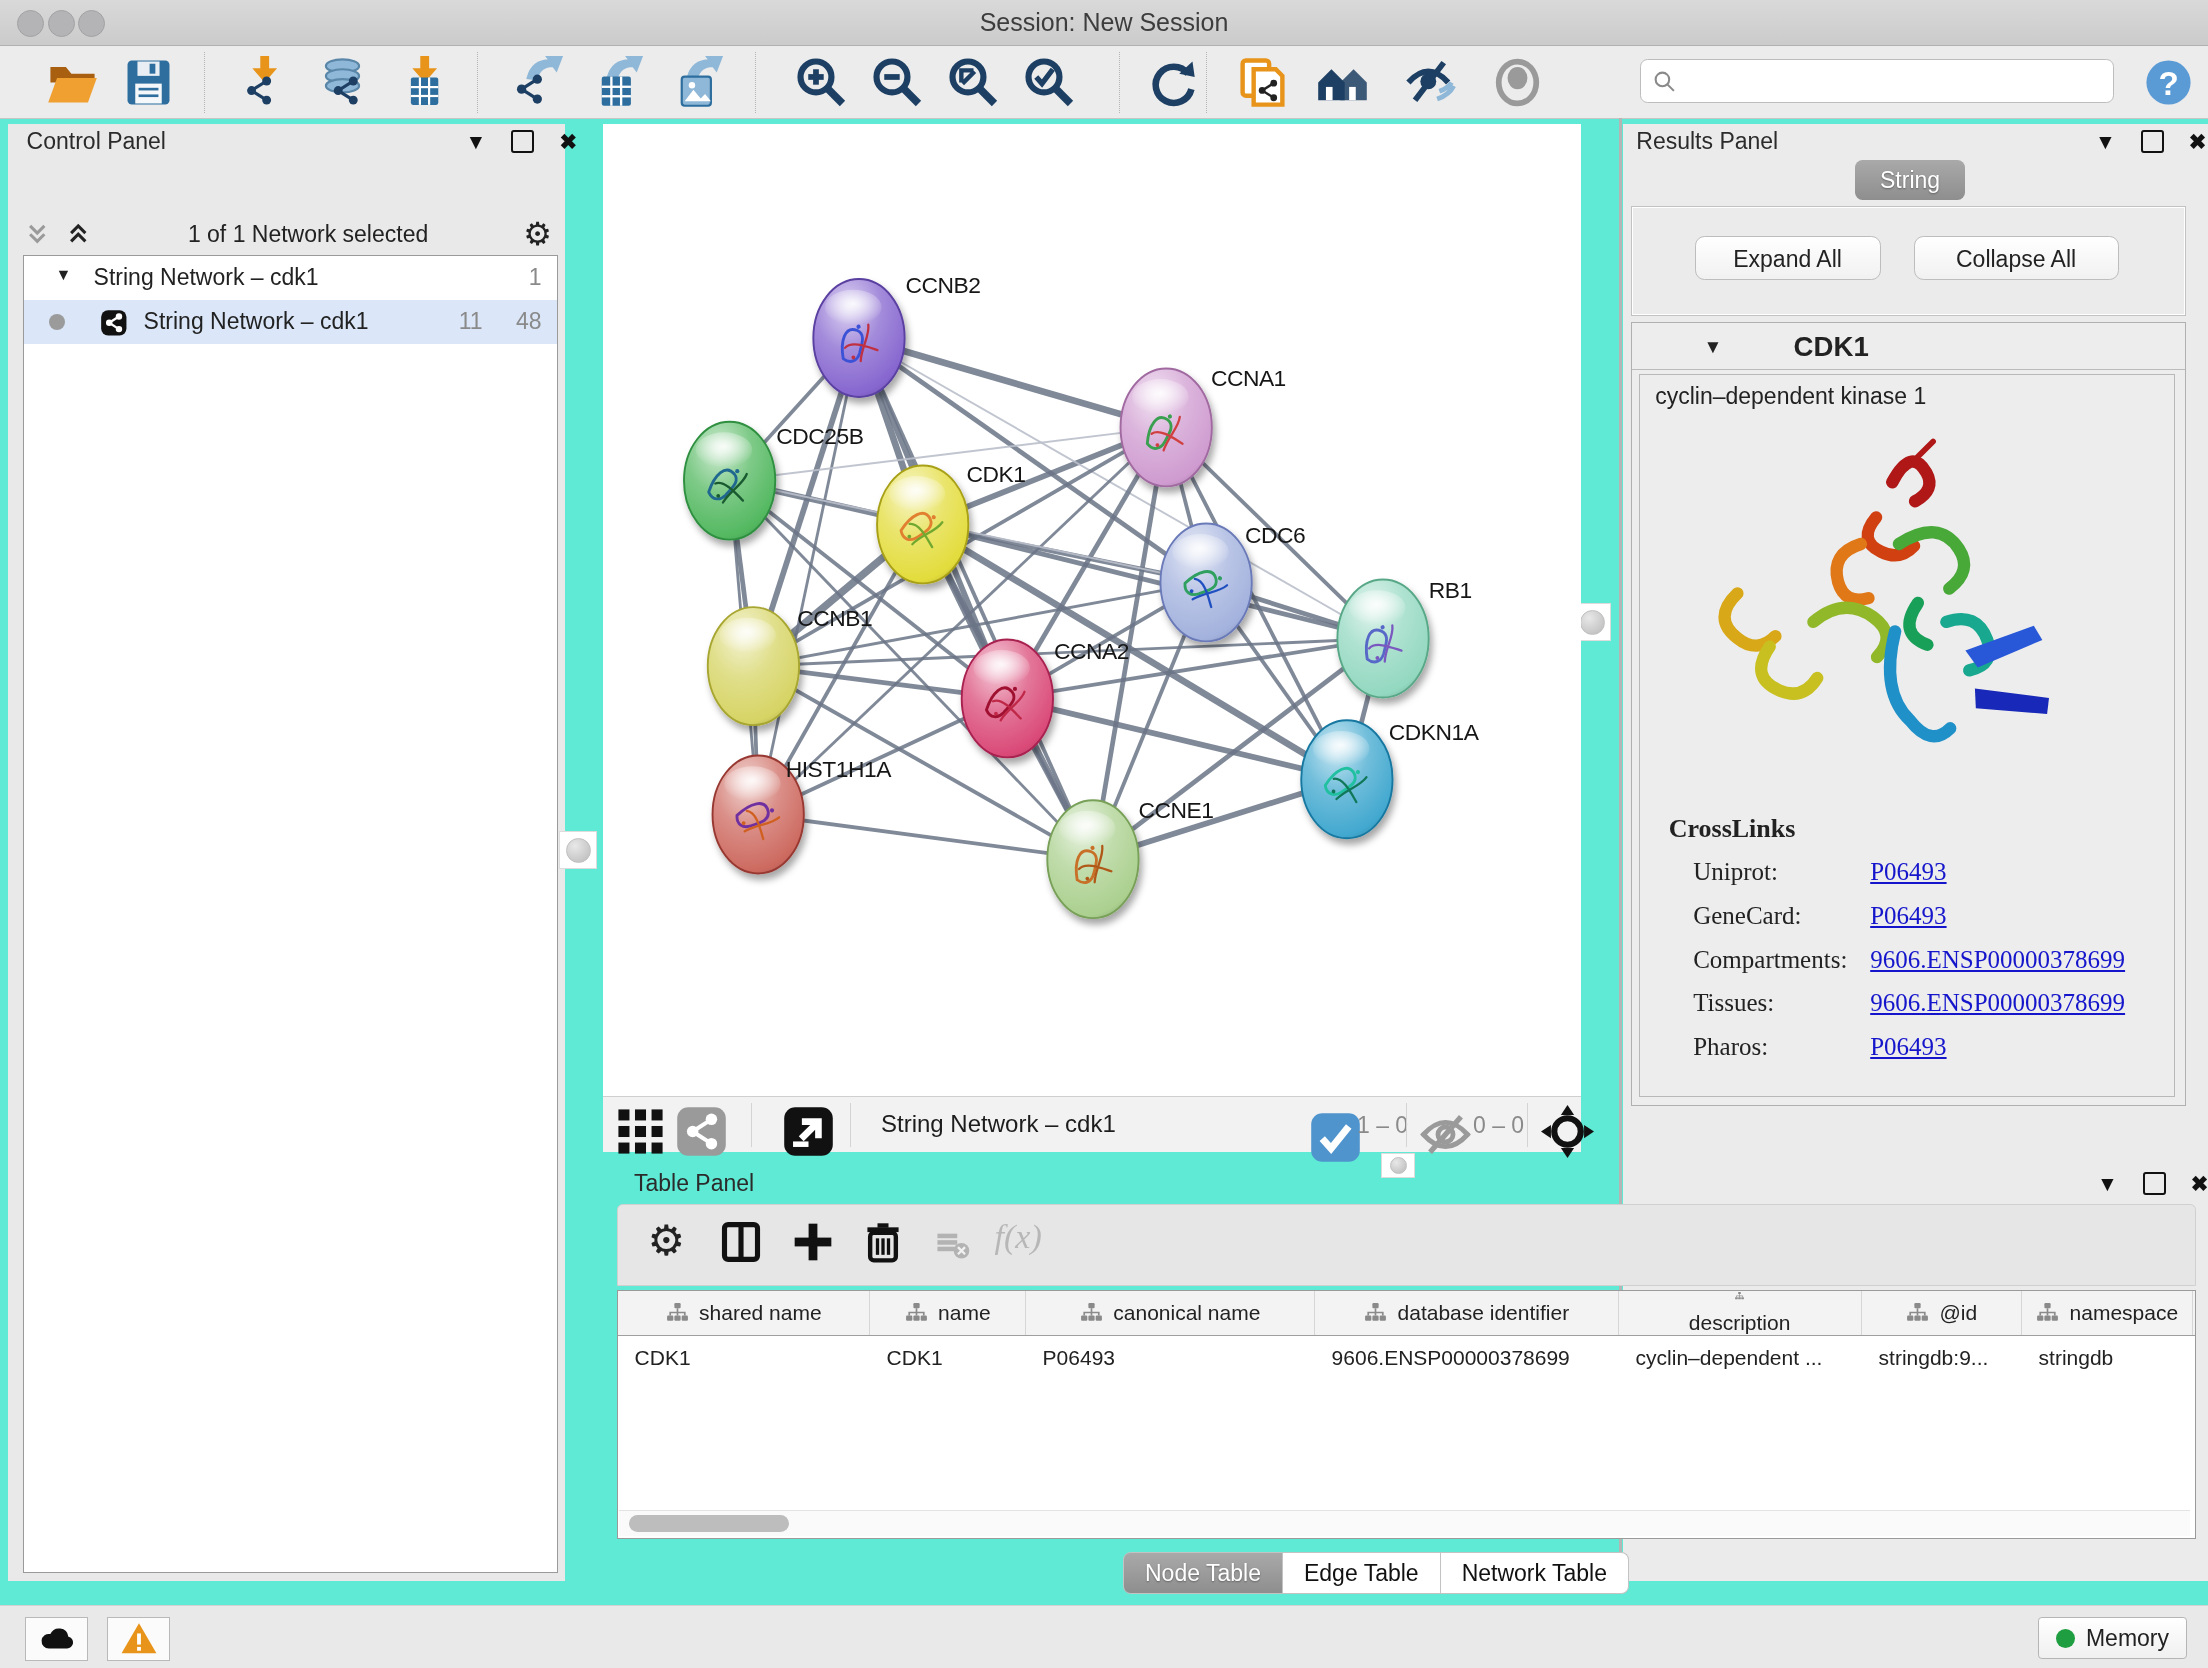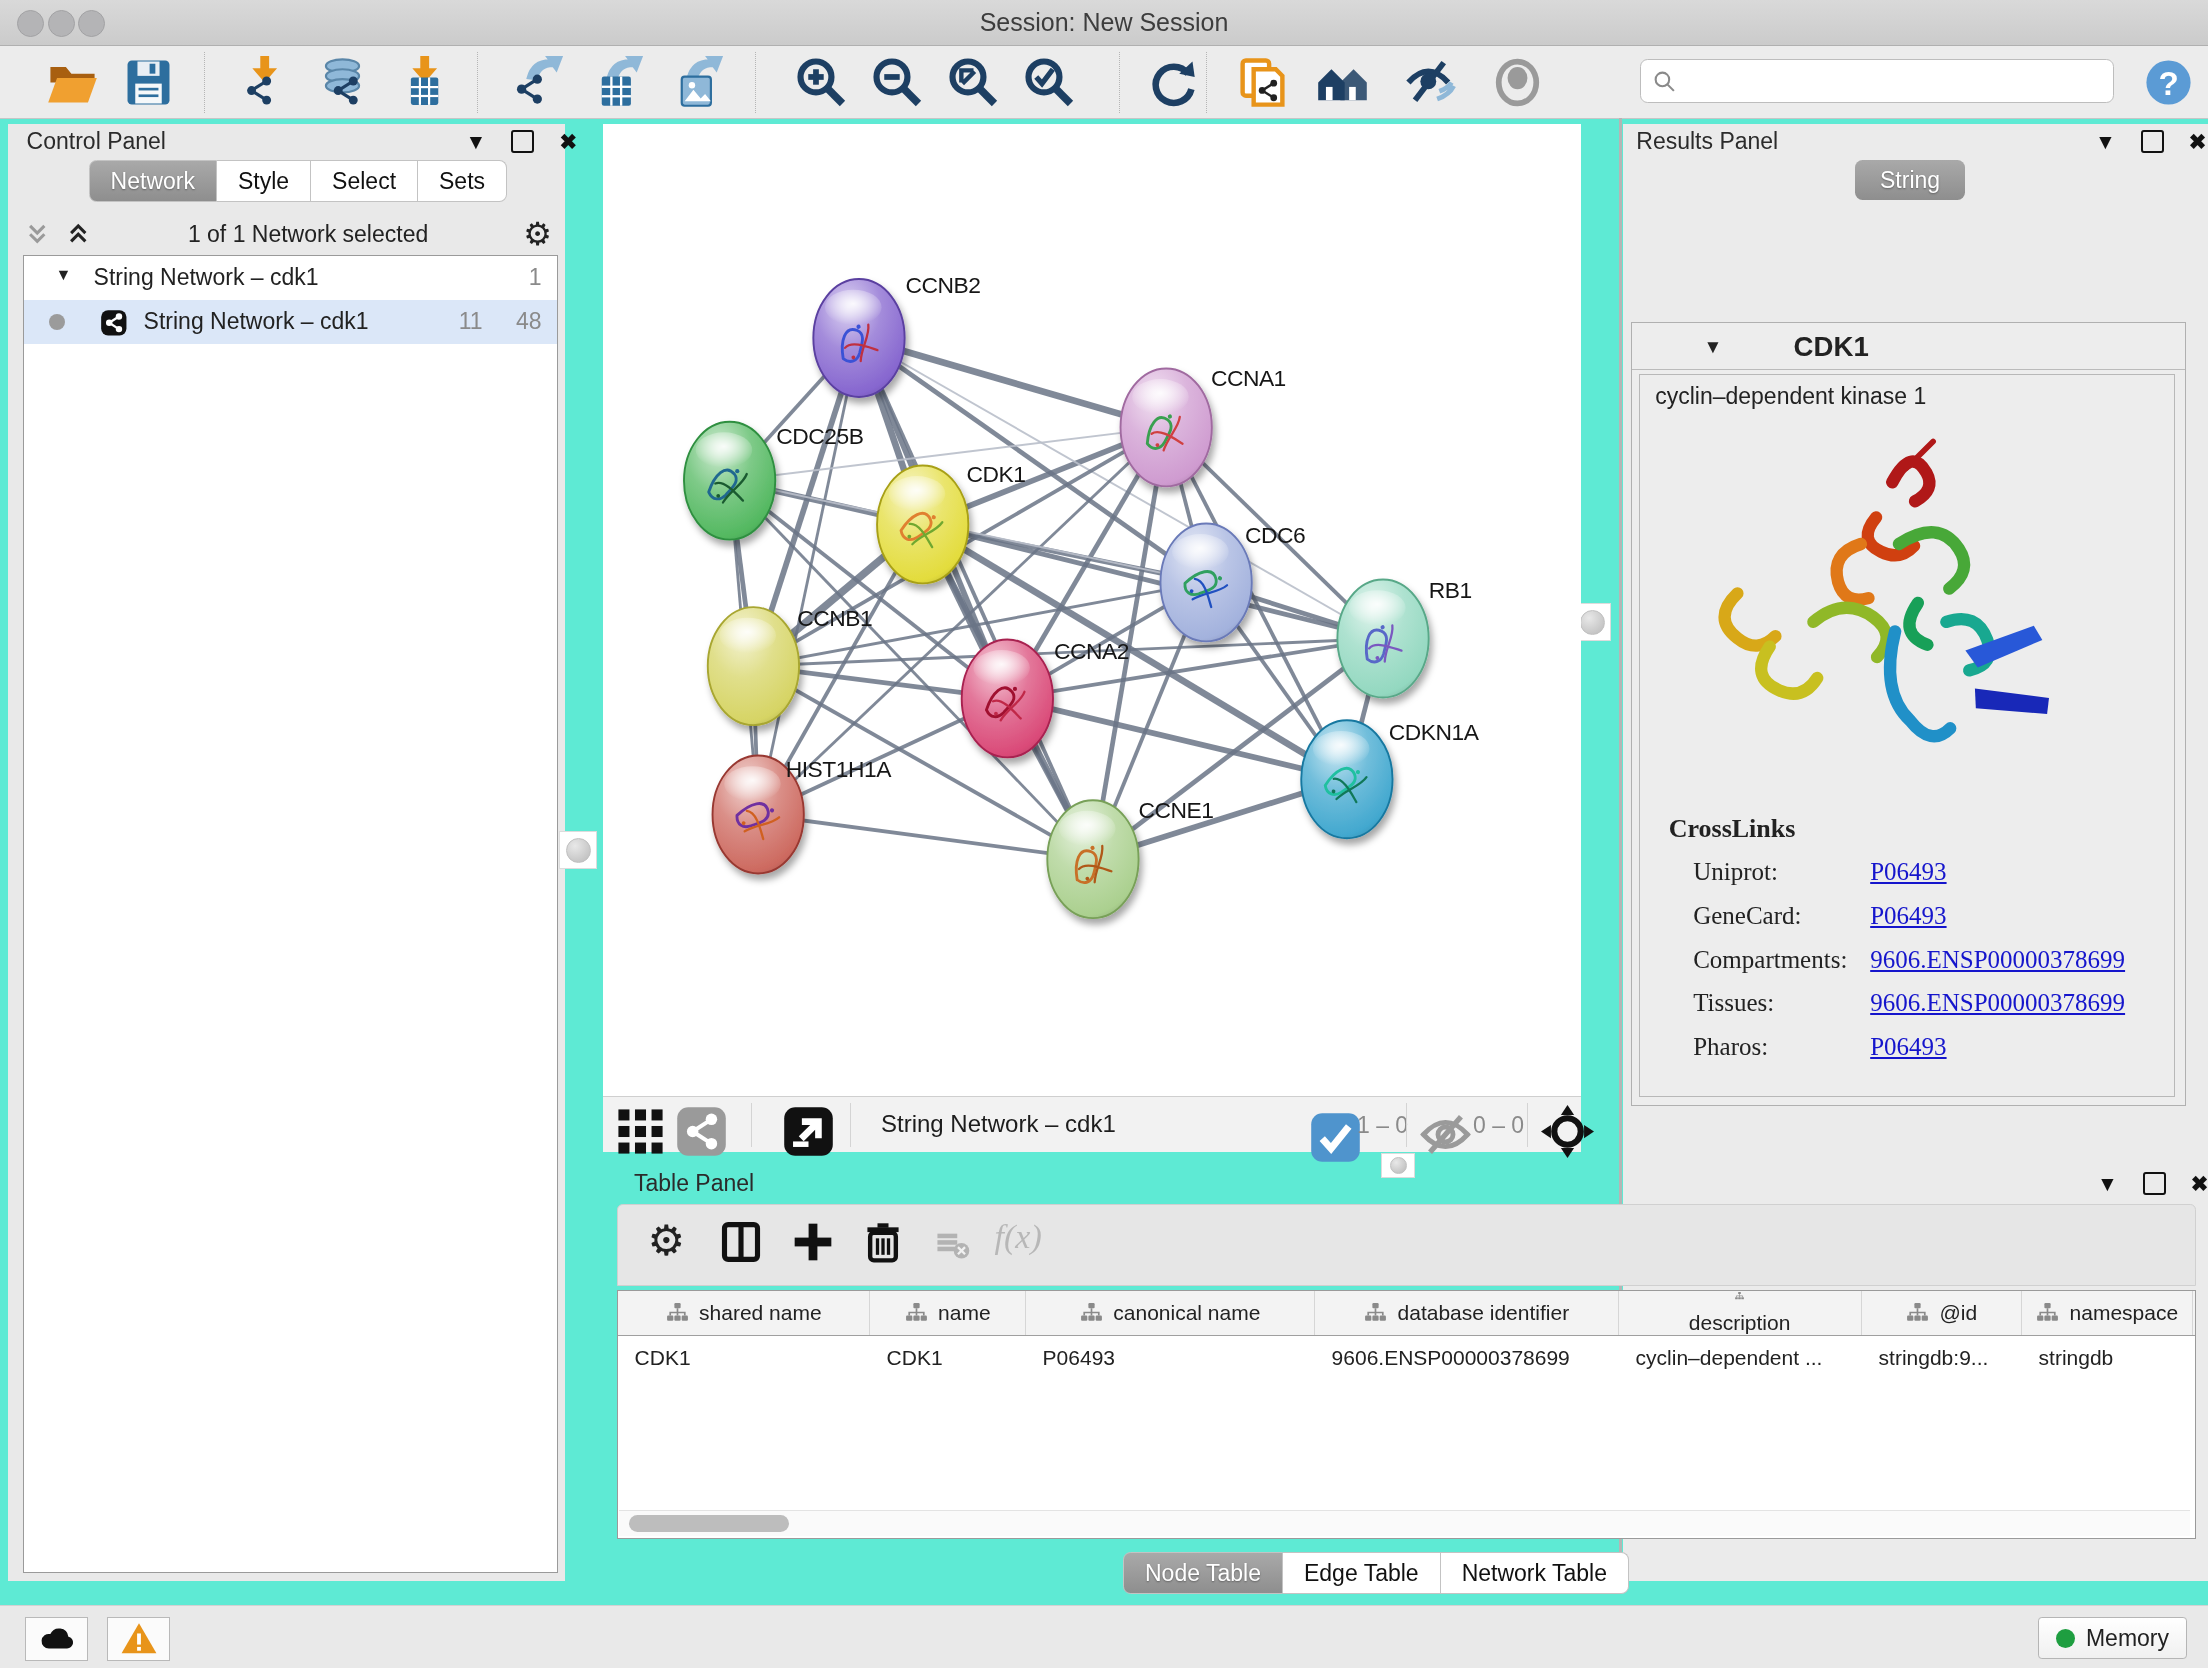--- a/index.html
+++ b/index.html
@@ -264,26 +264,20 @@
     </div>
   </div>
 
   <div id="control-panel">
     <span class="pnl-title" style="position:absolute;left:19px;top:3.8px">Control Panel</span>
     <div class="pnl-ctrls" style="left:458px;top:5.7px">
       <span class="g">▼</span>
       <span class="sq"></span>
       <span class="g" style="font-weight:bold">✖</span>
     </div>
-    <div id="cp-tabs" class="tabrow">
-        <div class="tab active">Network</div>
-        <div class="tab">Style</div>
-        <div class="tab">Select</div>
-        <div class="tab">Sets</div>
-      </div>
     <div id="cp-selbar">
       <svg width="28.5" height="28.5" viewBox="0 0 24 24">
           <g stroke="#9a9a9a" stroke-width="2.6" fill="none">
             <path d="M6 5 l6 6 6-6"></path>
             <path d="M6 12 l6 6 6-6"></path>
           </g>
         </svg>
       <svg width="28.5" height="28.5" viewBox="0 0 24 24" style="margin-left:13.3px">
           <g stroke="#222" stroke-width="2.6" fill="none">
             <path d="M6 11 l6 -6 6 6"></path>
@@ -645,20 +639,24 @@
   </div>
 
   <div id="results-panel">
     <span class="pnl-title" style="position:absolute;left:13.3px;top:3.8px">Results Panel</span>
     <div class="pnl-ctrls" style="left:472px;top:5.7px">
       <span class="g">▼</span>
       <span class="sq"></span>
       <span class="g" style="font-weight:bold">✖</span>
     </div>
     <div id="rp-tab">String</div>
+    <div id="rp-btnbox">
+      <div class="rp-btn" style="left:63px;width:186px">Expand All</div>
+      <div class="rp-btn" style="left:282px;width:205px">Collapse All</div>
+    </div>
     <div id="rp-contentbox">
       <div id="rp-gene-row">
         <span style="position:absolute;left:72px;top:13.3px;font-size:19px">▼</span>
         <span id="rp-gene">CDK1</span>
       </div>
       <div id="rp-innerbox">
         <span id="rp-desc">cyclin–dependent kinase 1</span>
         <svg id="ribbon" width="457" height="380" viewBox="0 0 480 400">
             <path d="M225,55 q20,-38 36,-10 q10,18 -12,30" fill="none" stroke="#b01818" stroke-width="13" stroke-linecap="round"></path>
             <path d="M208,92 q-20,24 5,36 q20,10 35,-6" fill="none" stroke="#d04010" stroke-width="13" stroke-linecap="round"></path>

